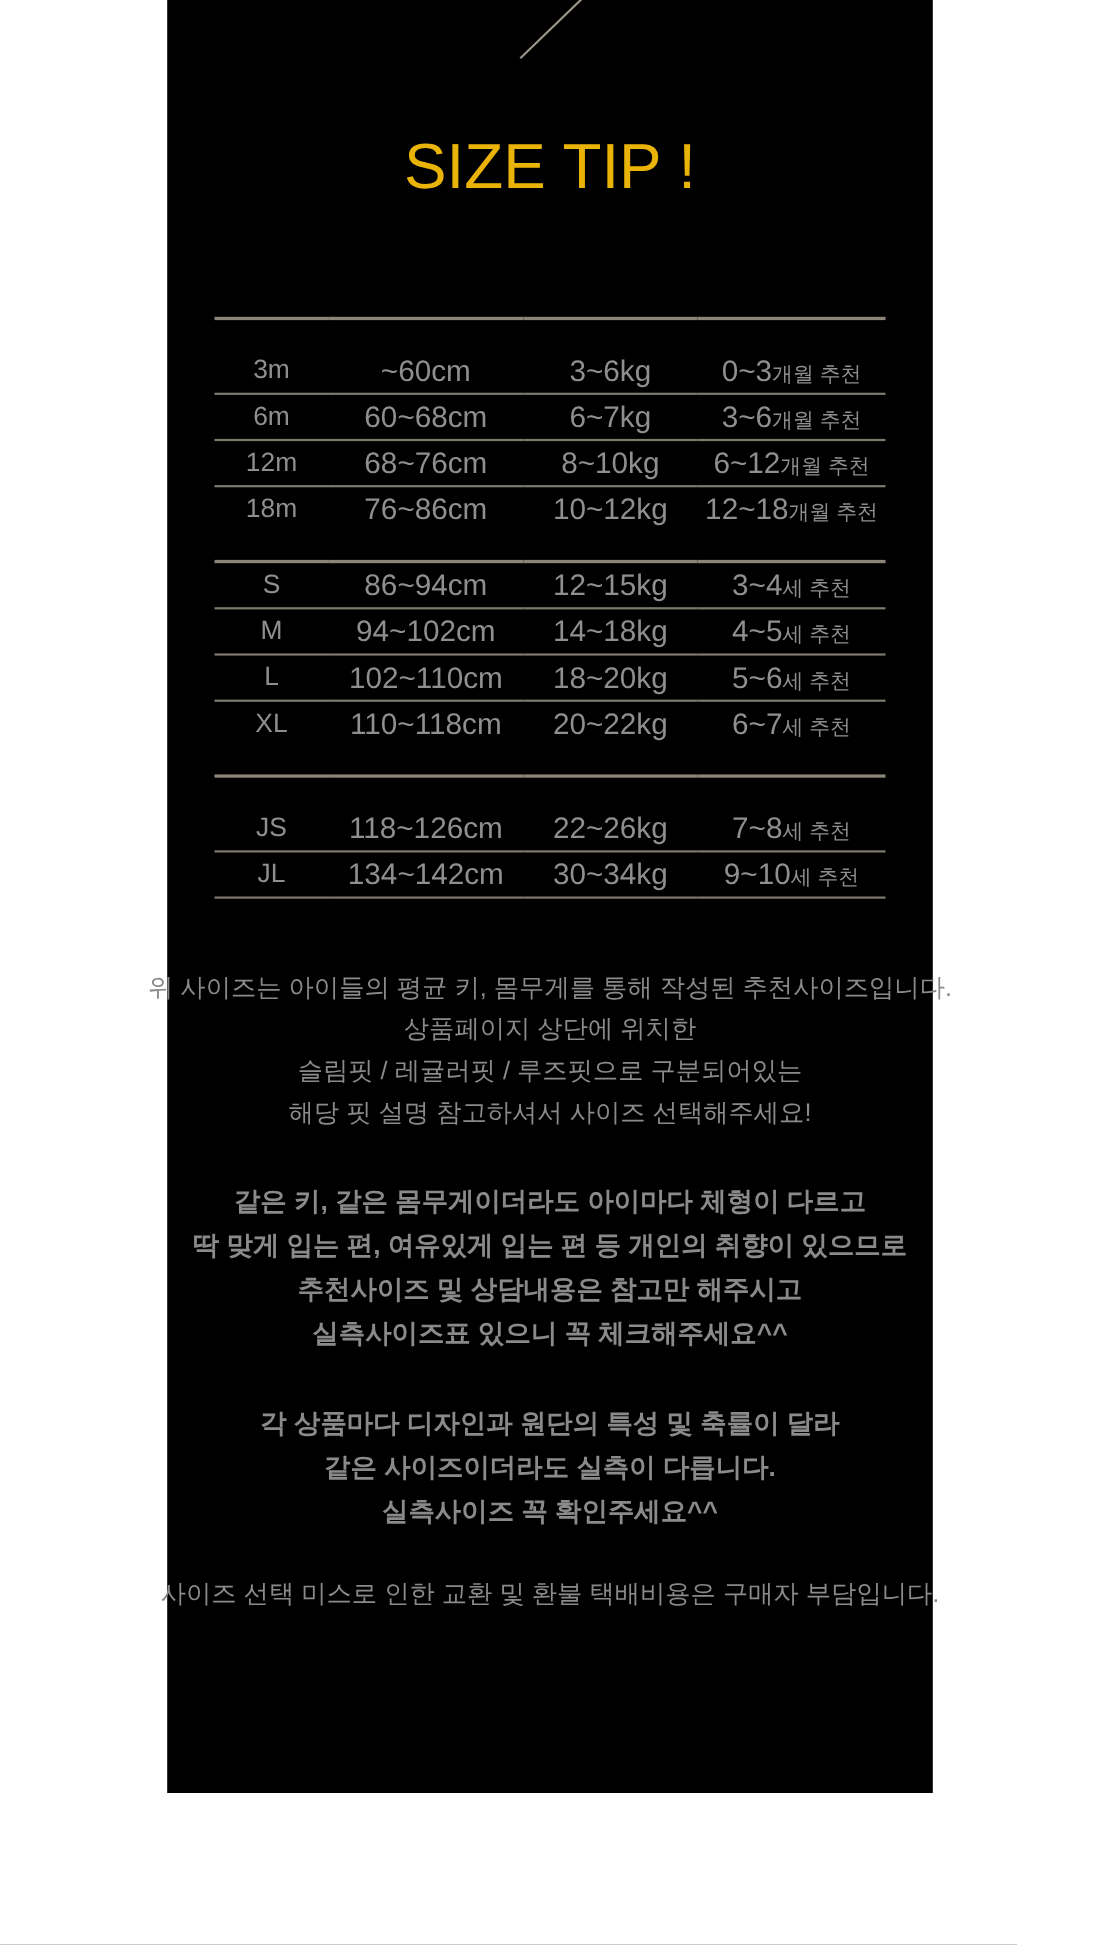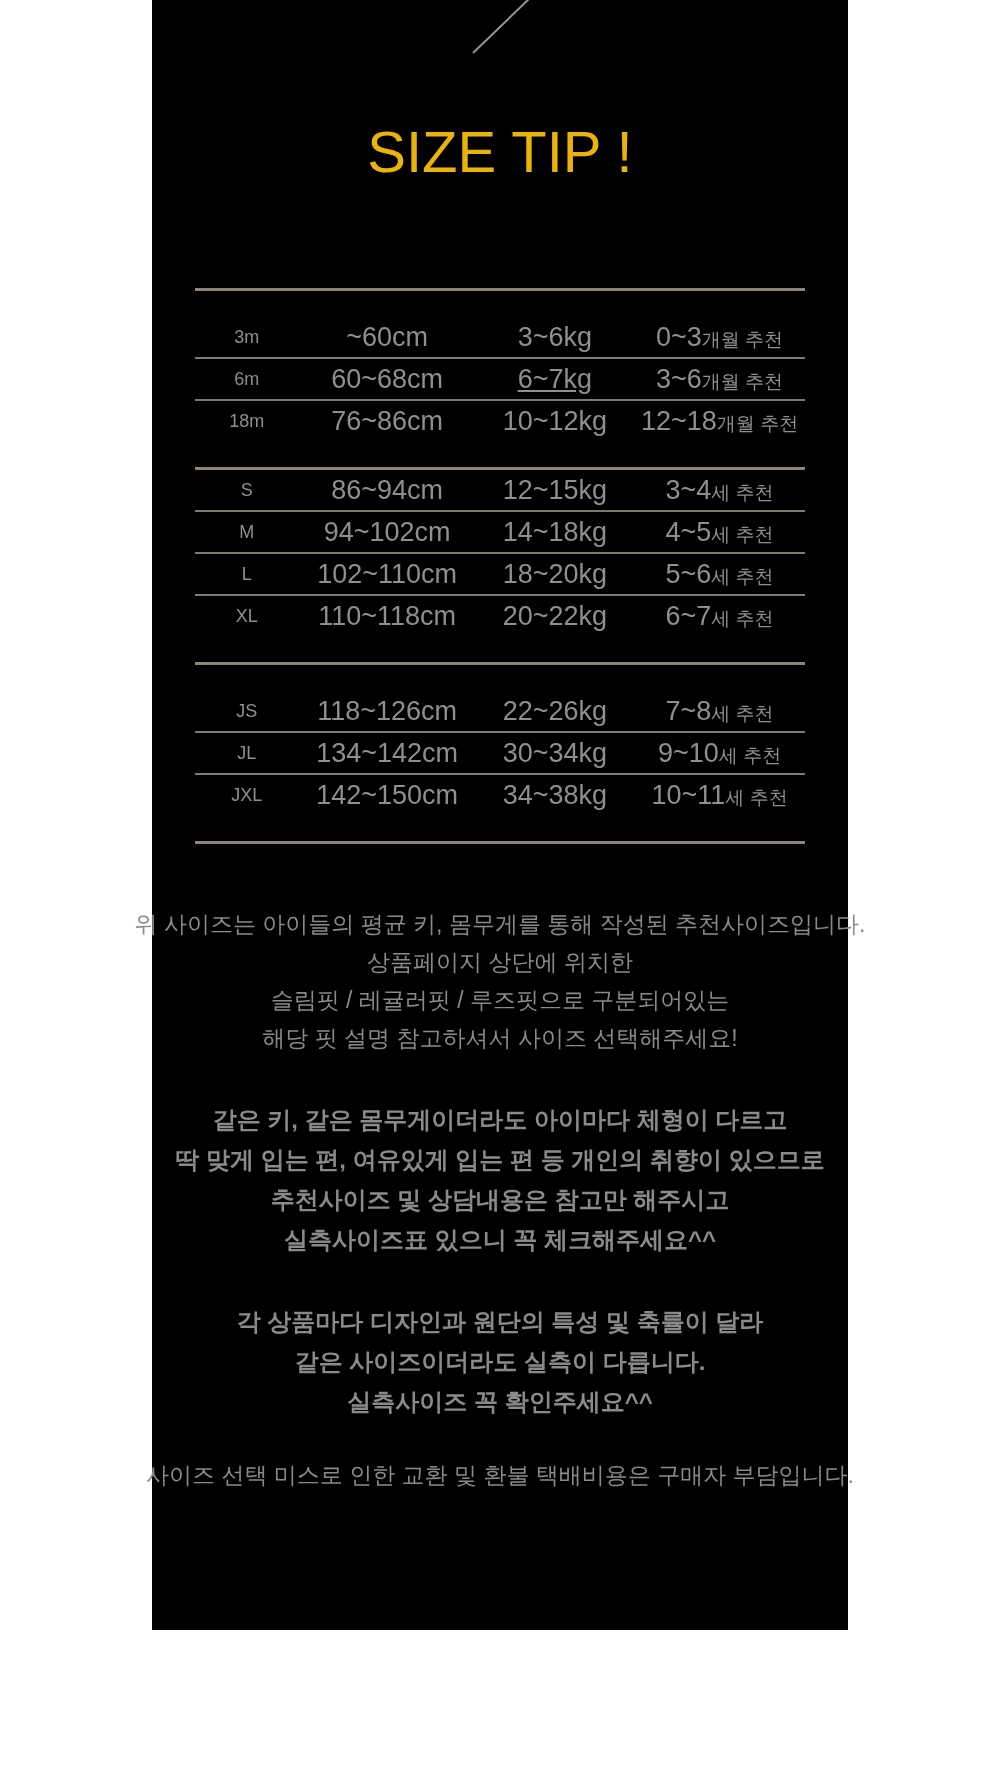--- a/index.html
+++ b/index.html
@@ -37,21 +37,21 @@
     border-collapse:collapse;
     border-top:3px solid #8b8577;
     color:#8f8f8f;
   }
   table.size-table td{
     padding:0;height:40px;
     text-align:center;vertical-align:middle;
     font-size:27px;
     white-space:nowrap;
   }
-  table.size-table td.c-size{font-size:18px;}
+  table.size-table td.c-size{font-size:24px;}
   table.size-table tr{border-bottom:2px solid #7e7a6d;}
   table.size-table tr.grp-last{border-bottom:3px solid #8b8577;}
   table.size-table tr.grp-first td{padding-top:26px;}
   table.size-table tr.grp-last td{padding-bottom:26px;}
   .rec-unit{font-size:19px;}
   .notes{color:#8a8a8a;text-align:center;}
   .para{margin:0 -160px;}   
   .para div{white-space:nowrap;}
   .p1{margin-top:61px;font-size:23px;line-height:38px;font-weight:400;}
   .p2{margin-top:43px;font-size:24px;line-height:40px;font-weight:700;}
@@ -71,22 +71,28 @@
     <tbody>
         <tr class="grp-first">
           <td class="c-size" style="width: 17%;">3m</td>
           <td class="c-height" style="width: 29%;">~60cm</td>
           <td class="c-weight" style="width: 26%;">3~6kg</td>
           <td class="c-rec" style="width: 28%;">0~3<span class="rec-unit">개월 추천</span></td>
         </tr>
         <tr>
           <td class="c-size" style="width: 17%;">6m</td>
           <td class="c-height" style="width: 29%;">60~68cm</td>
-          <td class="c-weight" style="width: 26%; text-decoration: underline;">6~7kg</td>
+          <td class="c-weight" style="width: 26%;">6~7kg</td>
           <td class="c-rec" style="width: 28%;">3~6<span class="rec-unit">개월 추천</span></td>
+        </tr>
+        <tr>
+          <td class="c-size" style="width: 17%;">12m</td>
+          <td class="c-height" style="width: 29%;">68~76cm</td>
+          <td class="c-weight" style="width: 26%;">8~10kg</td>
+          <td class="c-rec" style="width: 28%;">6~12<span class="rec-unit">개월 추천</span></td>
         </tr>
         <tr class="grp-last">
           <td class="c-size" style="width: 17%;">18m</td>
           <td class="c-height" style="width: 29%;">76~86cm</td>
           <td class="c-weight" style="width: 26%;">10~12kg</td>
           <td class="c-rec" style="width: 28%; margin-top: 12px;">12~18<span class="rec-unit">개월 추천</span></td>
         </tr>
         <tr>
           <td class="c-size" style="width: 17%;">S</td>
           <td class="c-height" style="width: 29%;">86~94cm</td>
@@ -116,26 +122,20 @@
           <td class="c-height" style="width: 29%;">118~126cm</td>
           <td class="c-weight" style="width: 26%;">22~26kg</td>
           <td class="c-rec" style="width: 28%;">7~8<span class="rec-unit">세 추천</span></td>
         </tr>
         <tr>
           <td class="c-size" style="width: 17%;">JL</td>
           <td class="c-height" style="width: 29%;">134~142cm</td>
           <td class="c-weight" style="width: 26%;">30~34kg</td>
           <td class="c-rec" style="width: 28%;">9~10<span class="rec-unit">세 추천</span></td>
         </tr>
-        <tr class="grp-last">
-          <td class="c-size" style="width: 17%;">JXL</td>
-          <td class="c-height" style="width: 29%;">142~150cm</td>
-          <td class="c-weight" style="width: 26%;">34~38kg</td>
-          <td class="c-rec" style="width: 28%;">10~11<span class="rec-unit">세 추천</span></td>
-        </tr>
       </tbody>
   </table>
 
   <div class="notes">
     <div class="para p1">
       <div>위 사이즈는 아이들의 평균 키, 몸무게를 통해 작성된 추천사이즈입니다.</div>
       <div>상품페이지 상단에 위치한</div>
       <div>슬림핏 / 레귤러핏 / 루즈핏으로 구분되어있는</div>
       <div>해당 핏 설명 참고하셔서 사이즈 선택해주세요!</div>
     </div>

